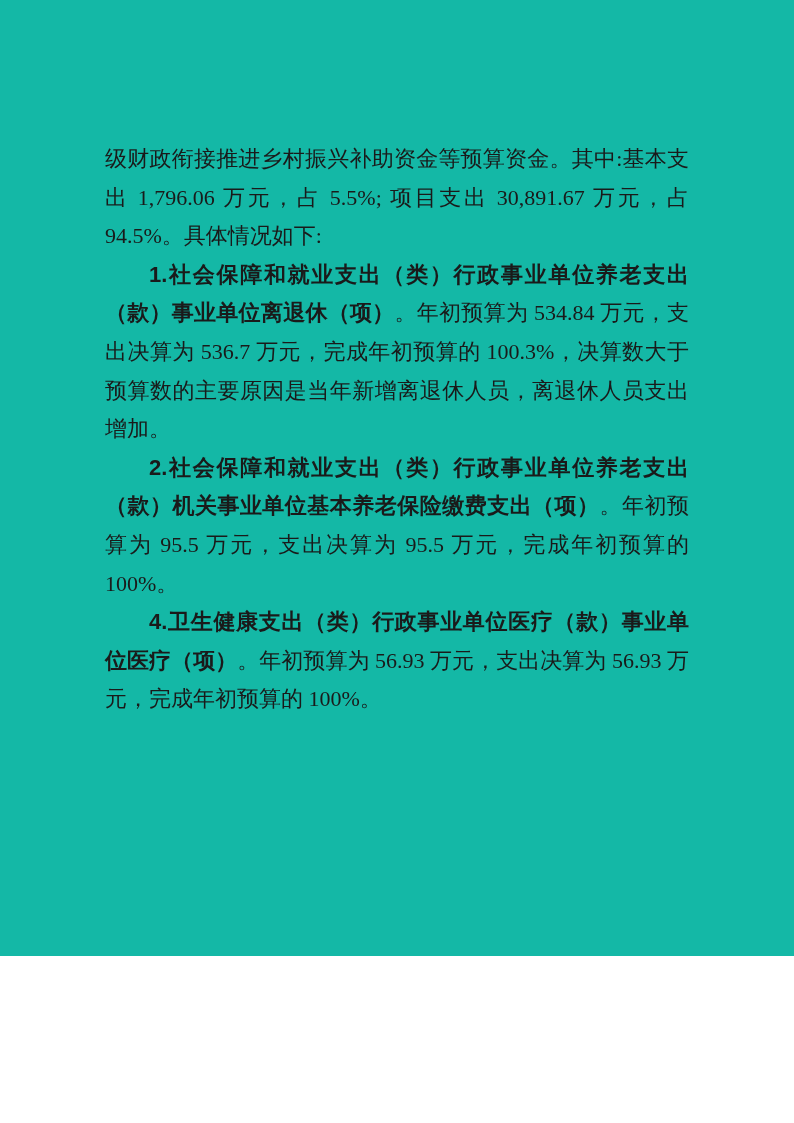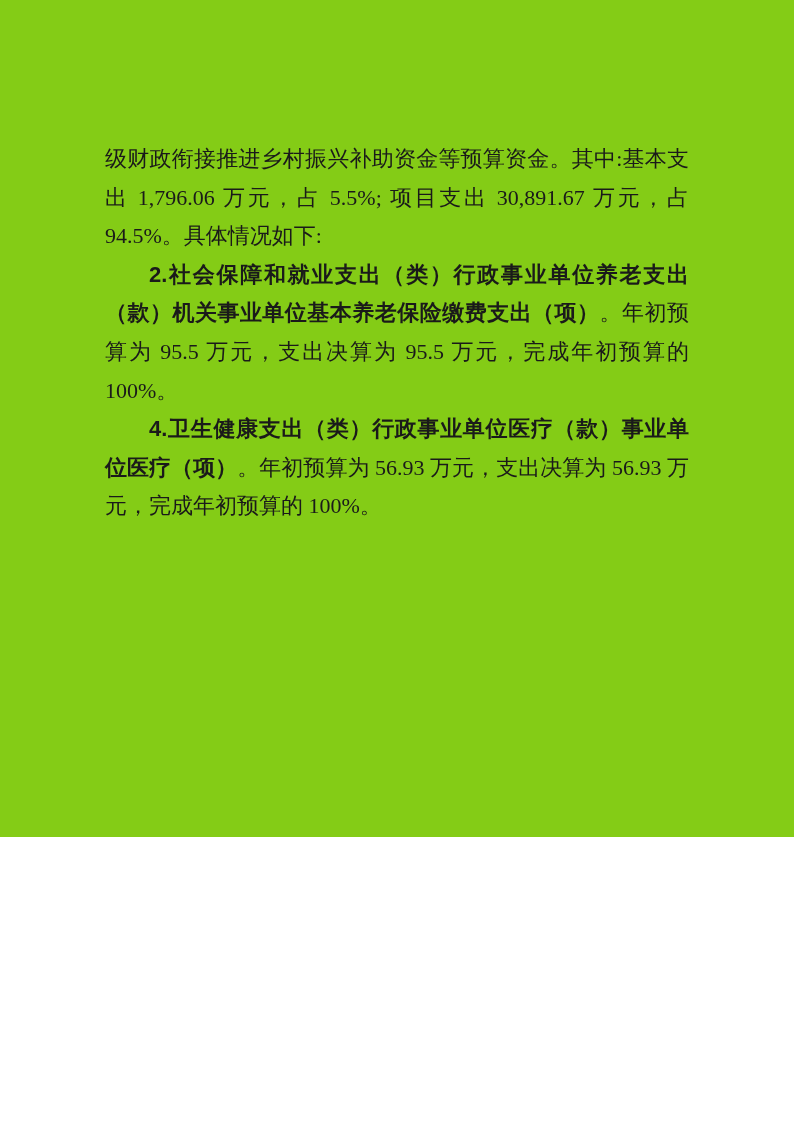--- a/index.html
+++ b/index.html
@@ -4,22 +4,22 @@
 <style>
   * { margin: 0; padding: 0; box-sizing: border-box; }
   html, body {
     width: 794px;
     background: #ffffff;
     font-family: "Liberation Serif", "DejaVu Serif", serif;
   }
   .page {
     position: relative;
     width: 794px;
-    height: 837px;
-    background: #84cc16;
+    height: 956px;
+    background: #14b8a6;
     overflow: hidden;
   }
   .doc-content {
     position: absolute;
     left: 105px;
     top: 140px;
     width: 584px;
     font-size: 22px;
     line-height: 38.6px;
     color: #1a1a1a;
@@ -44,20 +44,21 @@
 </style>
 </head>
 <body>
 
 <div class="page">
 
   <div class="doc-content">
 
     <p class="para"><span>级财政衔接推进乡村振兴补助资金等预算资金。其中:基本支出 1,796.06 万元，占 5.5%; 项目支出 30,891.67 万元，占 94.5%。具体情况如下:</span></p>
 
+    <p class="para indent"><span class="run-bold">1.社会保障和就业支出（类）行政事业单位养老支出（款）事业单位离退休（项）</span><span>。年初预算为 534.84 万元，支出决算为 536.7 万元，完成年初预算的 100.3%，决算数大于预算数的主要原因是当年新增离退休人员，离退休人员支出增加。</span></p>
 
     <p class="para indent"><span class="run-bold">2.社会保障和就业支出（类）行政事业单位养老支出（款）机关事业单位基本养老保险缴费支出（项）</span><span>。年初预算为 95.5 万元，支出决算为 95.5 万元，完成年初预算的 100%。</span></p>
 
 
     <p class="para indent"><span class="run-bold">4.卫生健康支出（类）行政事业单位医疗（款）事业单位医疗（项）</span><span>。年初预算为 56.93 万元，支出决算为 56.93 万元，完成年初预算的 100%。</span></p>
 
 
 
   </div>
 

